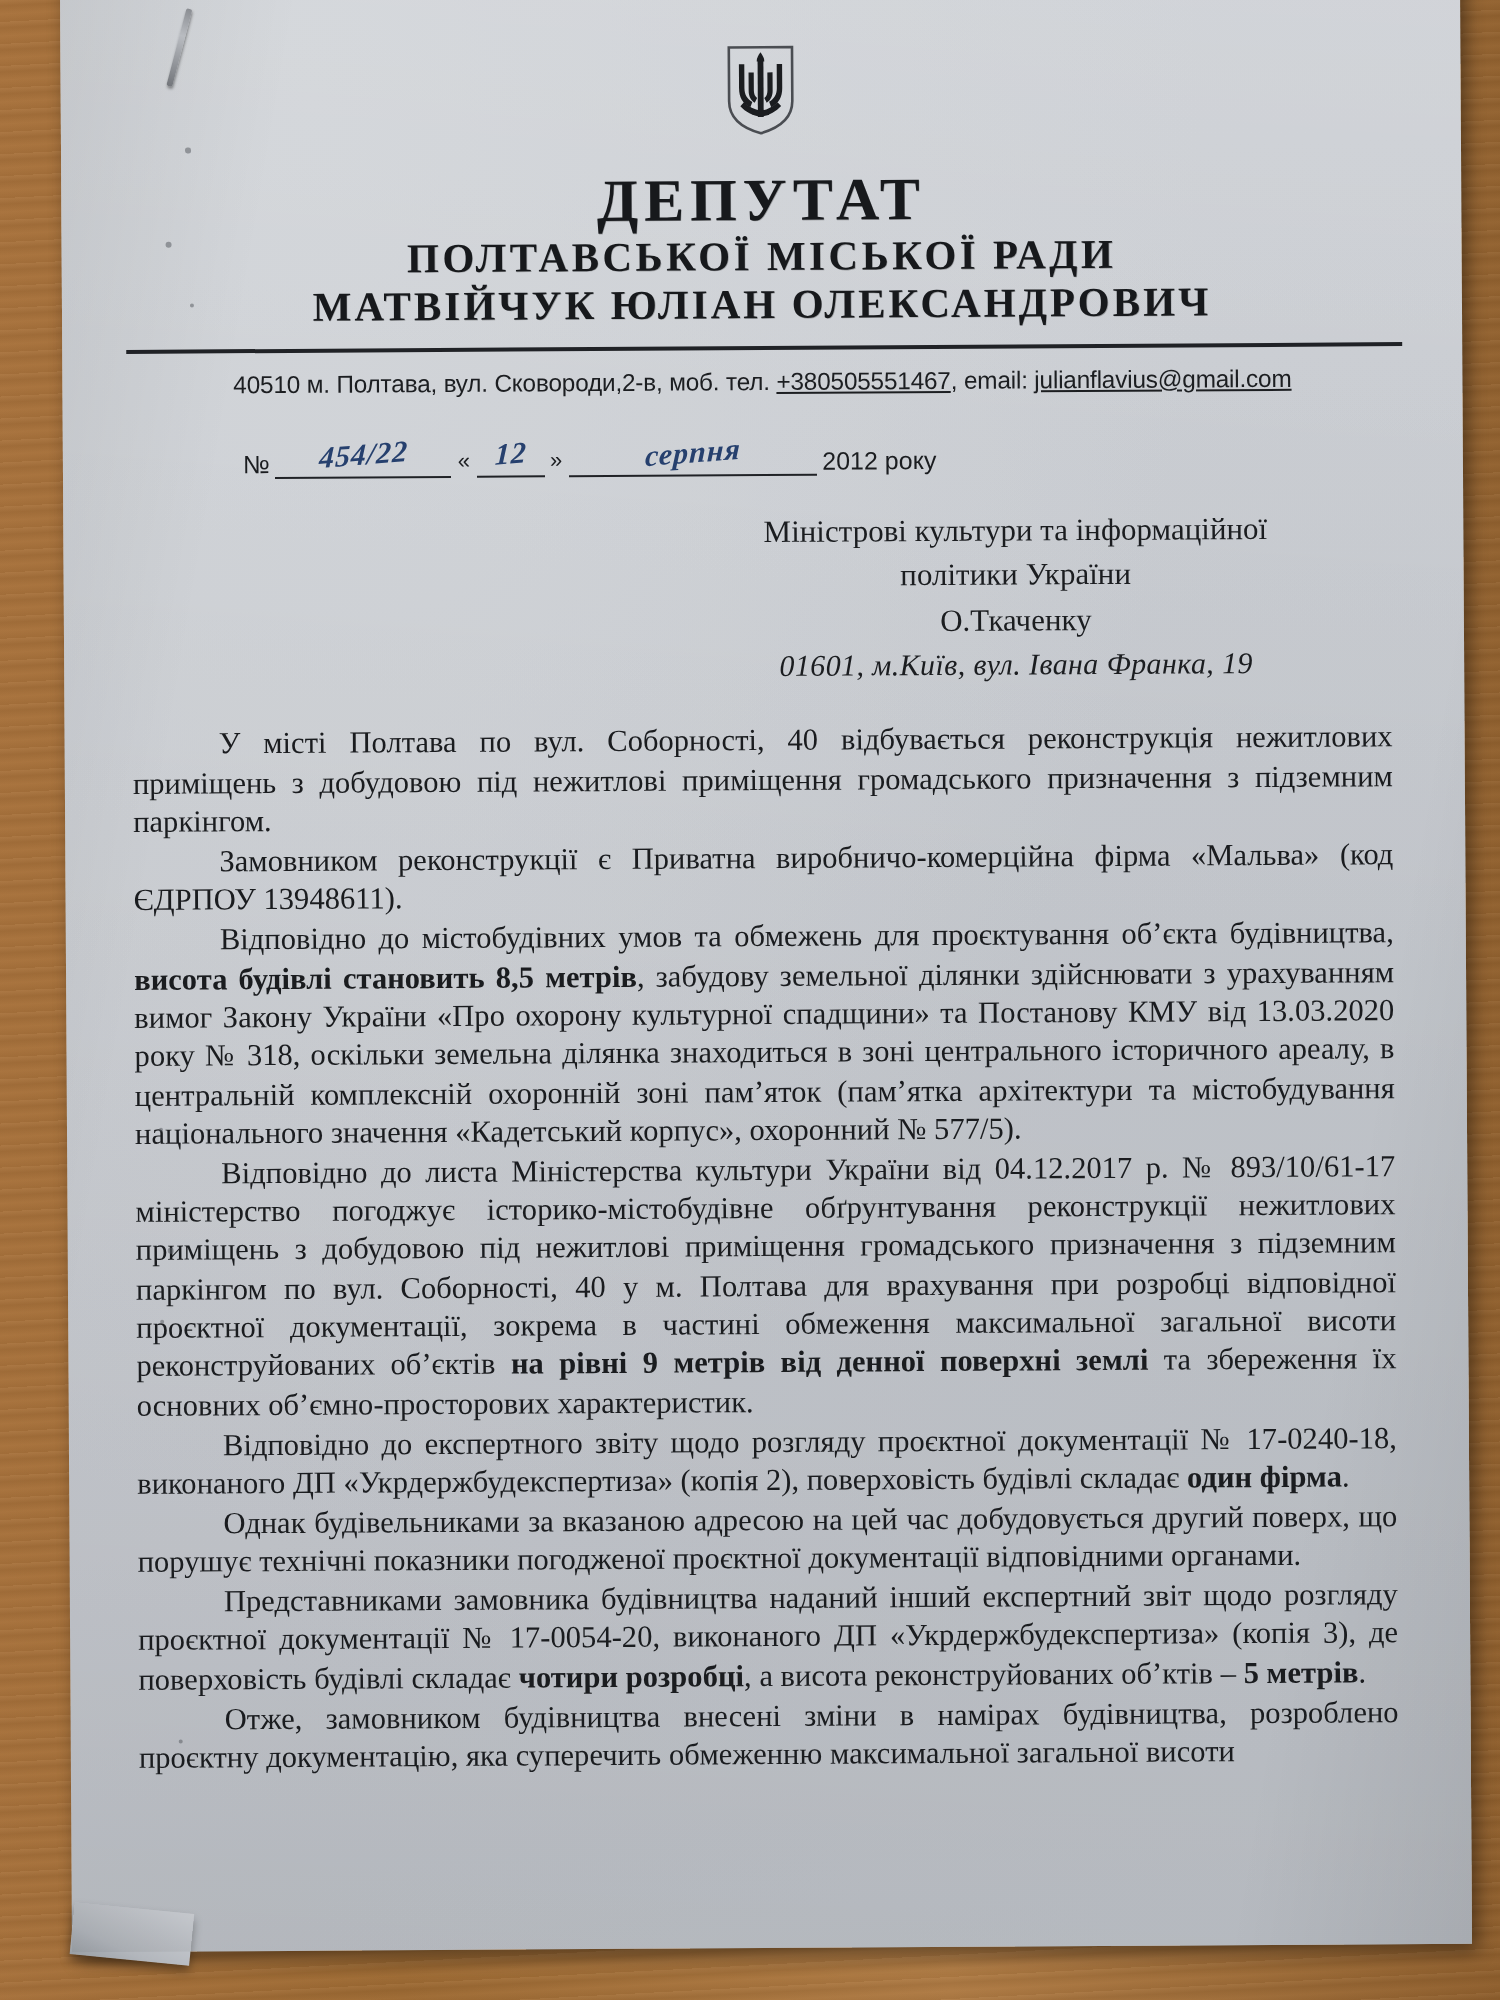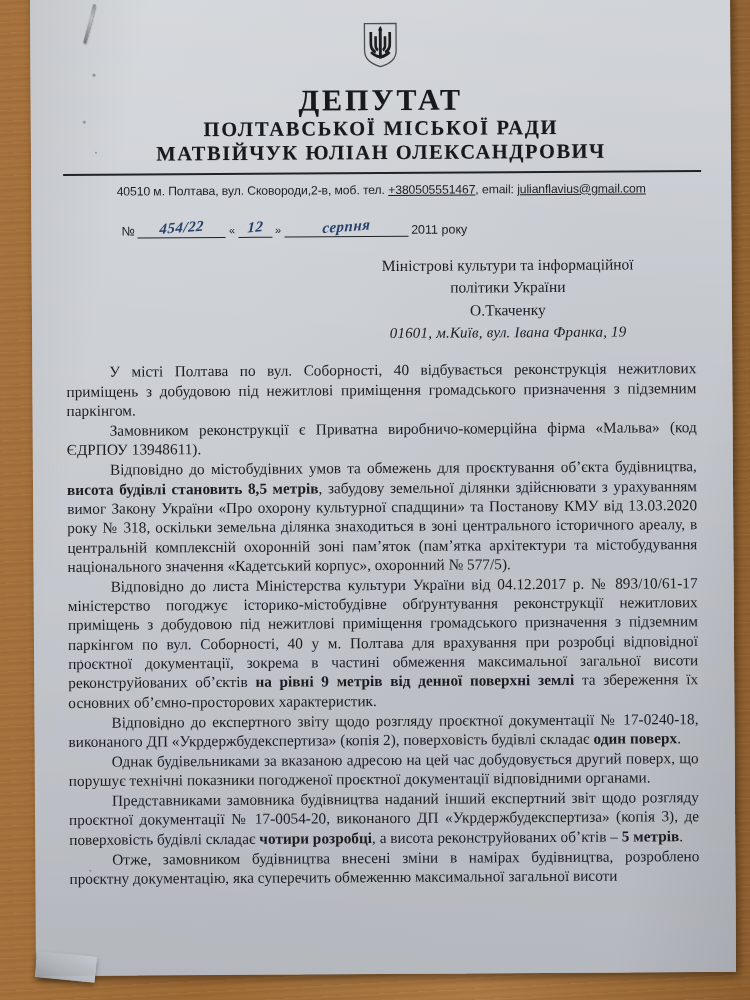--- a/index.html
+++ b/index.html
@@ -276,35 +276,35 @@
         <span class="hw">454/22</span>
       </span>
       <span class="quote">«</span>
       <span class="blank" id="blank-day">
         <span class="hw">12</span>
       </span>
       <span class="quote">»</span>
       <span class="blank" id="blank-mon">
         <span class="hw">серпня</span>
       </span>
-      <span>2011 року</span>
+      <span>2012 року</span>
     </div>
 
     <div id="addressee">
       <div>Міністрові культури та інформаційної</div>
       <div>політики України</div>
       <div>О.Ткаченку</div>
       <div class="addr-street">01601, м.Київ, вул. Івана Франка, 19</div>
     </div>
 
     <div id="body">
         <p><span>У місті Полтава по вул. Соборності, 40 відбувається реконструкція нежитлових приміщень з добудовою під нежитлові приміщення громадського призначення з підземним паркінгом.</span></p>
         <p><span>Замовником реконструкції є Приватна виробничо-комерційна фірма «Мальва» (код ЄДРПОУ 13948611).</span></p>
         <p><span>Відповідно до містобудівних умов та обмежень для проєктування об’єкта будівництва, </span><b>висота будівлі становить 8,5 метрів</b><span>, забудову земельної ділянки здійснювати з урахуванням вимог Закону України «Про охорону культурної спадщини» та Постанову КМУ від 13.03.2020 року № 318, оскільки земельна ділянка знаходиться в зоні центрального історичного ареалу, в центральній комплексній охоронній зоні пам’яток (пам’ятка архітектури та містобудування національного значення «Кадетський корпус», охоронний № 577/5).</span></p>
         <p><span>Відповідно до листа Міністерства культури України від 04.12.2017 р. № 893/10/61-17 міністерство погоджує історико-містобудівне обґрунтування реконструкції нежитлових приміщень з добудовою під нежитлові приміщення громадського призначення з підземним паркінгом по вул. Соборності, 40 у м. Полтава для врахування при розробці відповідної проєктної документації, зокрема в частині обмеження максимальної загальної висоти реконструйованих об’єктів </span><b>на рівні 9 метрів від денної поверхні землі</b><span> та збереження їх основних об’ємно-просторових характеристик.</span></p>
-        <p><span>Відповідно до експертного звіту щодо розгляду проєктної документації № 17-0240-18, виконаного ДП «Укрдержбудекспертиза» (копія 2), поверховість будівлі складає </span><b>один поверх</b><span>.</span></p>
+        <p><span>Відповідно до експертного звіту щодо розгляду проєктної документації № 17-0240-18, виконаного ДП «Укрдержбудекспертиза» (копія 2), поверховість будівлі складає </span><b>один фірма</b><span>.</span></p>
         <p><span>Однак будівельниками за вказаною адресою на цей час добудовується другий поверх, що порушує технічні показники погодженої проєктної документації відповідними органами.</span></p>
         <p><span>Представниками замовника будівництва наданий інший експертний звіт щодо розгляду проєктної документації № 17-0054-20, виконаного ДП «Укрдержбудекспертиза» (копія 3), де  поверховість будівлі складає </span><b>чотири розробці</b><span>, а висота реконструйованих об’ктів – </span><b>5 метрів</b><span>.</span></p>
         <p><span>Отже, замовником будівництва внесені зміни в намірах будівництва, розроблено проєктну документацію, яка суперечить обмеженню максимальної загальної висоти</span></p>
       </div>
 
   </div>
 </div>
 
 </body></html>

